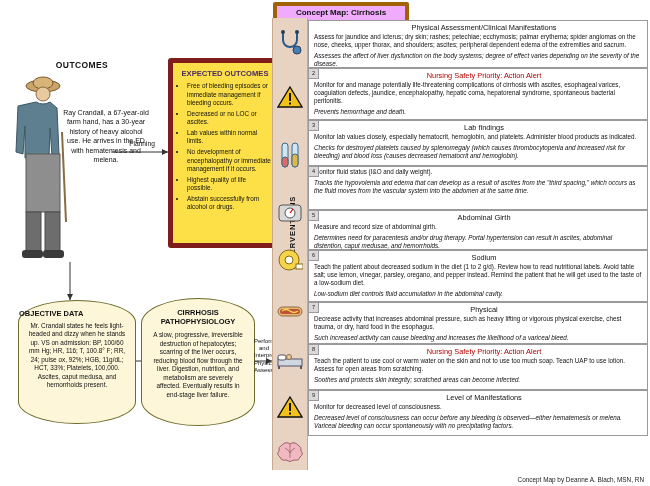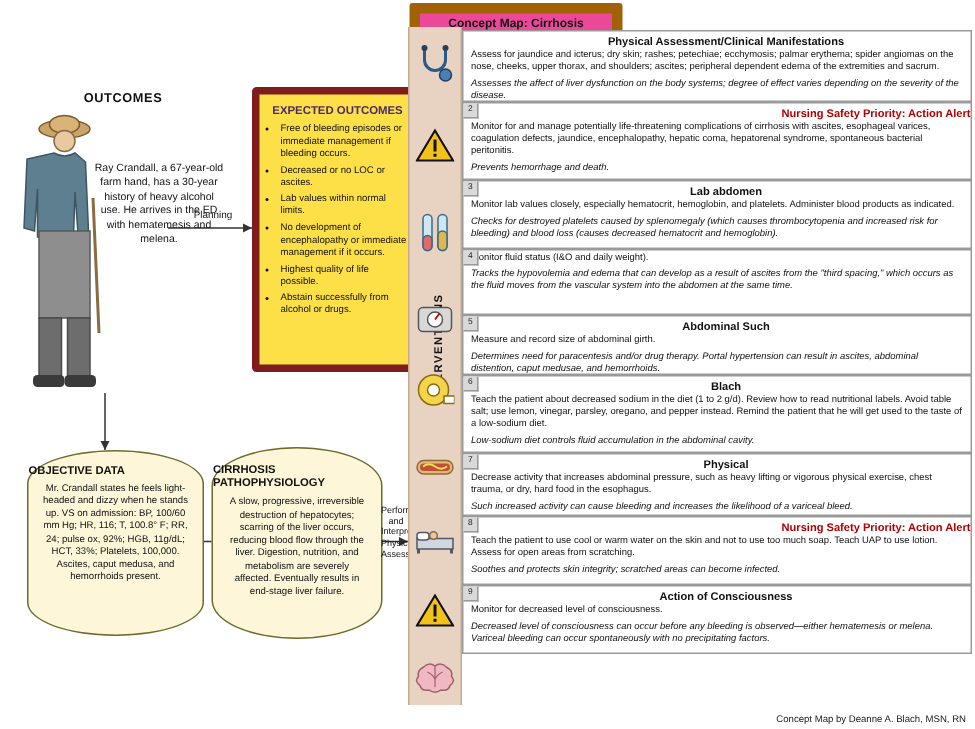--- a/index.html
+++ b/index.html
@@ -9,21 +9,21 @@
     font-family:"Liberation Sans", sans-serif;
     position:relative;
     overflow:hidden;
     color:#111;
   }
   .page{position:relative;width:650px;height:486px;}
 
   
   .title-box{
     position:absolute;left:273px;top:2px;width:128px;height:14px;
-    border:7px solid #a16207;background:#ec4899;border-radius:2px;
+    border:4px solid #a16207;background:#f0abfc;border-radius:2px;
     font-size:8px;font-weight:bold;text-align:center;line-height:14px;
   }
 
   
   .history-label{
     position:absolute;left:42px;top:60px;width:80px;
     font-size:8.5px;font-weight:bold;text-align:center;letter-spacing:.4px;
   }
   .history-text{
     position:absolute;left:62px;top:108px;width:88px;
@@ -44,21 +44,21 @@
   .objective-box .body{
     font-size:6.4px;line-height:1.32;padding:4px 9px 0 9px;text-align:center;
   }
 
   .patho-box{
     position:absolute;left:141px;top:298px;width:112px;height:126px;
     border:1px solid #6b6b2a;border-radius:50%/20%;
     background:#fdf6d8;
   }
   .patho-box .hdr{
-    font-size:7.5px;font-weight:bold;text-align:left;margin-top:9px;line-height:1.2;
+    font-size:7.5px;font-weight:bold;text-align:center;margin-top:9px;line-height:1.2;
   }
   .patho-box .body{
     font-size:6.4px;line-height:1.33;padding:5px 10px 0 10px;text-align:center;
   }
 
   
   .outcomes-box{
     position:absolute;left:168px;top:58px;width:104px;height:180px;
     border:5px solid #7f1d1d;background:#fde047;border-radius:3px;
   }
@@ -98,27 +98,27 @@
   .row{
     position:absolute;left:308px;width:338px;
     border:1px solid #9a9a9a;background:#fff;
   }
   .row .num{
     position:absolute;left:0;top:0;width:9px;height:9px;
     background:#d9d9d9;border-right:1px solid #9a9a9a;border-bottom:1px solid #9a9a9a;
     font-size:5.6px;text-align:center;line-height:9px;color:#222;
   }
   .row .hdr{
-    font-size:7.4px;font-weight:bold;text-align:center;padding-top:2px;margin-left:12px;
+    font-size:7.4px;font-weight:normal;text-align:center;padding-top:2px;margin-left:12px;
   }
   .row .txt{
     font-size:6.3px;line-height:1.28;padding:1px 5px 3px 5px;
   }
   .row .it{font-style:italic;}
-  .alert .hdr{color:#b00000;text-align:right;}
+  .alert .hdr{color:#b00000;}
 
   
   .footer{
     position:absolute;right:6px;bottom:3px;font-size:6.4px;color:#222;
   }
 
   svg.lines{position:absolute;left:0;top:0;width:650px;height:486px;pointer-events:none;}
 </style>
 </head>
 <body>
@@ -275,60 +275,60 @@
 
   <div class="row alert" style="top:68px;height:50px;">
     <div class="num">2</div>
     <div class="hdr">Nursing Safety Priority: Action Alert</div>
     <div class="txt">Monitor for and manage potentially life-threatening complications of cirrhosis with ascites, esophageal varices, coagulation defects, jaundice, encephalopathy, hepatic coma, hepatorenal syndrome, spontaneous bacterial peritonitis.</div>
     <div class="txt it" style="padding-top:0;">Prevents hemorrhage and death.</div>
   </div>
 
   <div class="row" style="top:120px;height:44px;">
     <div class="num">3</div>
-    <div class="hdr">Lab abdomen</div>
+    <div class="hdr">Lab findings</div>
     <div class="txt">Monitor lab values closely, especially hematocrit, hemoglobin, and platelets. Administer blood products as indicated.</div>
     <div class="txt it" style="padding-top:0;">Checks for destroyed platelets caused by splenomegaly (which causes thrombocytopenia and increased risk for bleeding) and blood loss (causes decreased hematocrit and hemoglobin).</div>
   </div>
 
   <div class="row" style="top:166px;height:42px;">
     <div class="num">4</div>
     <div class="txt">Monitor fluid status (I&amp;O and daily weight).</div>
     <div class="txt it" style="padding-top:0;">Tracks the hypovolemia and edema that can develop as a result of ascites from the "third spacing," which occurs as the fluid moves from the vascular system into the abdomen at the same time.</div>
   </div>
 
   <div class="row" style="top:210px;height:38px;">
     <div class="num">5</div>
-    <div class="hdr">Abdominal Such</div>
+    <div class="hdr">Abdominal Girth</div>
     <div class="txt">Measure and record size of abdominal girth.</div>
     <div class="txt it" style="padding-top:0;">Determines need for paracentesis and/or drug therapy. Portal hypertension can result in ascites, abdominal distention, caput medusae, and hemorrhoids.</div>
   </div>
 
   <div class="row" style="top:250px;height:50px;">
     <div class="num">6</div>
-    <div class="hdr">Blach</div>
+    <div class="hdr">Sodium</div>
     <div class="txt">Teach the patient about decreased sodium in the diet (1 to 2 g/d). Review how to read nutritional labels. Avoid table salt; use lemon, vinegar, parsley, oregano, and pepper instead. Remind the patient that he will get used to the taste of a low-sodium diet.</div>
     <div class="txt it" style="padding-top:0;">Low-sodium diet controls fluid accumulation in the abdominal cavity.</div>
   </div>
 
   <div class="row" style="top:302px;height:40px;">
     <div class="num">7</div>
     <div class="hdr">Physical</div>
     <div class="txt">Decrease activity that increases abdominal pressure, such as heavy lifting or vigorous physical exercise, chest trauma, or dry, hard food in the esophagus.</div>
     <div class="txt it" style="padding-top:0;">Such increased activity can cause bleeding and increases the likelihood of a variceal bleed.</div>
   </div>
 
   <div class="row alert" style="top:344px;height:44px;">
     <div class="num">8</div>
     <div class="hdr">Nursing Safety Priority: Action Alert</div>
     <div class="txt">Teach the patient to use cool or warm water on the skin and not to use too much soap. Teach UAP to use lotion. Assess for open areas from scratching.</div>
     <div class="txt it" style="padding-top:0;">Soothes and protects skin integrity; scratched areas can become infected.</div>
   </div>
 
   <div class="row" style="top:390px;height:44px;">
     <div class="num">9</div>
-    <div class="hdr">Action of Consciousness</div>
+    <div class="hdr">Level of Manifestations</div>
     <div class="txt">Monitor for decreased level of consciousness.</div>
     <div class="txt it" style="padding-top:0;">Decreased level of consciousness can occur before any bleeding is observed—either hematemesis or melena. Variceal bleeding can occur spontaneously with no precipitating factors.</div>
   </div>
 
   <div class="footer">Concept Map by Deanne A. Blach, MSN, RN</div>
 </div>
 
 </body></html>

